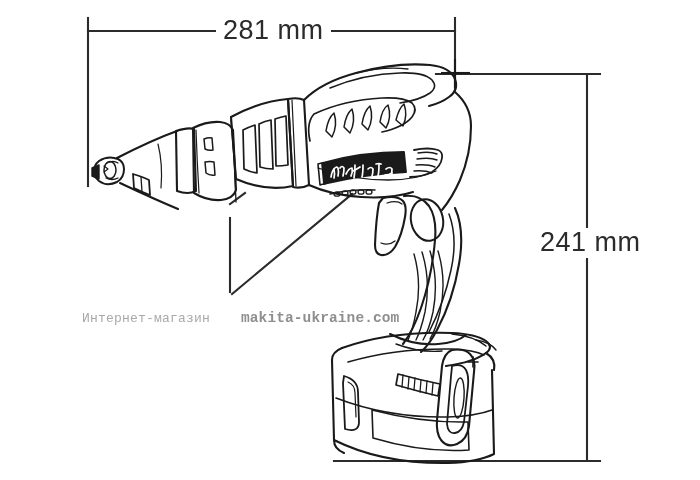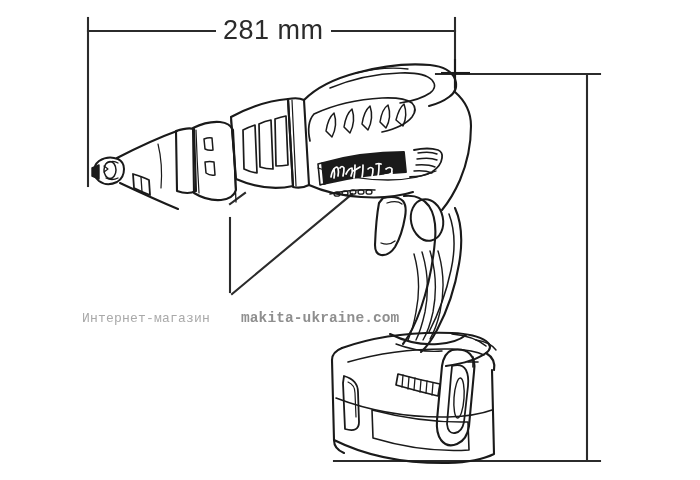--- a/index.html
+++ b/index.html
@@ -265,19 +265,20 @@
 
         <path d="M452 334 q22 2 34 12" stroke-width="1.6"></path>
         <path d="M476 340 q14 2 20 10" stroke-width="1.4"></path>
       </g>
 
     </g>
   </svg>
 
   <div class="dim-label" id="label-width">281 mm</div>
 
+  <div class="dim-label" id="label-height">241 mm</div>
 
 
   <div class="wm" id="wm-shop">Интернет-магазин</div>
 
   <div class="wm" id="wm-site">makita-ukraine.com</div>
 
 </div>
 
 </body></html>

